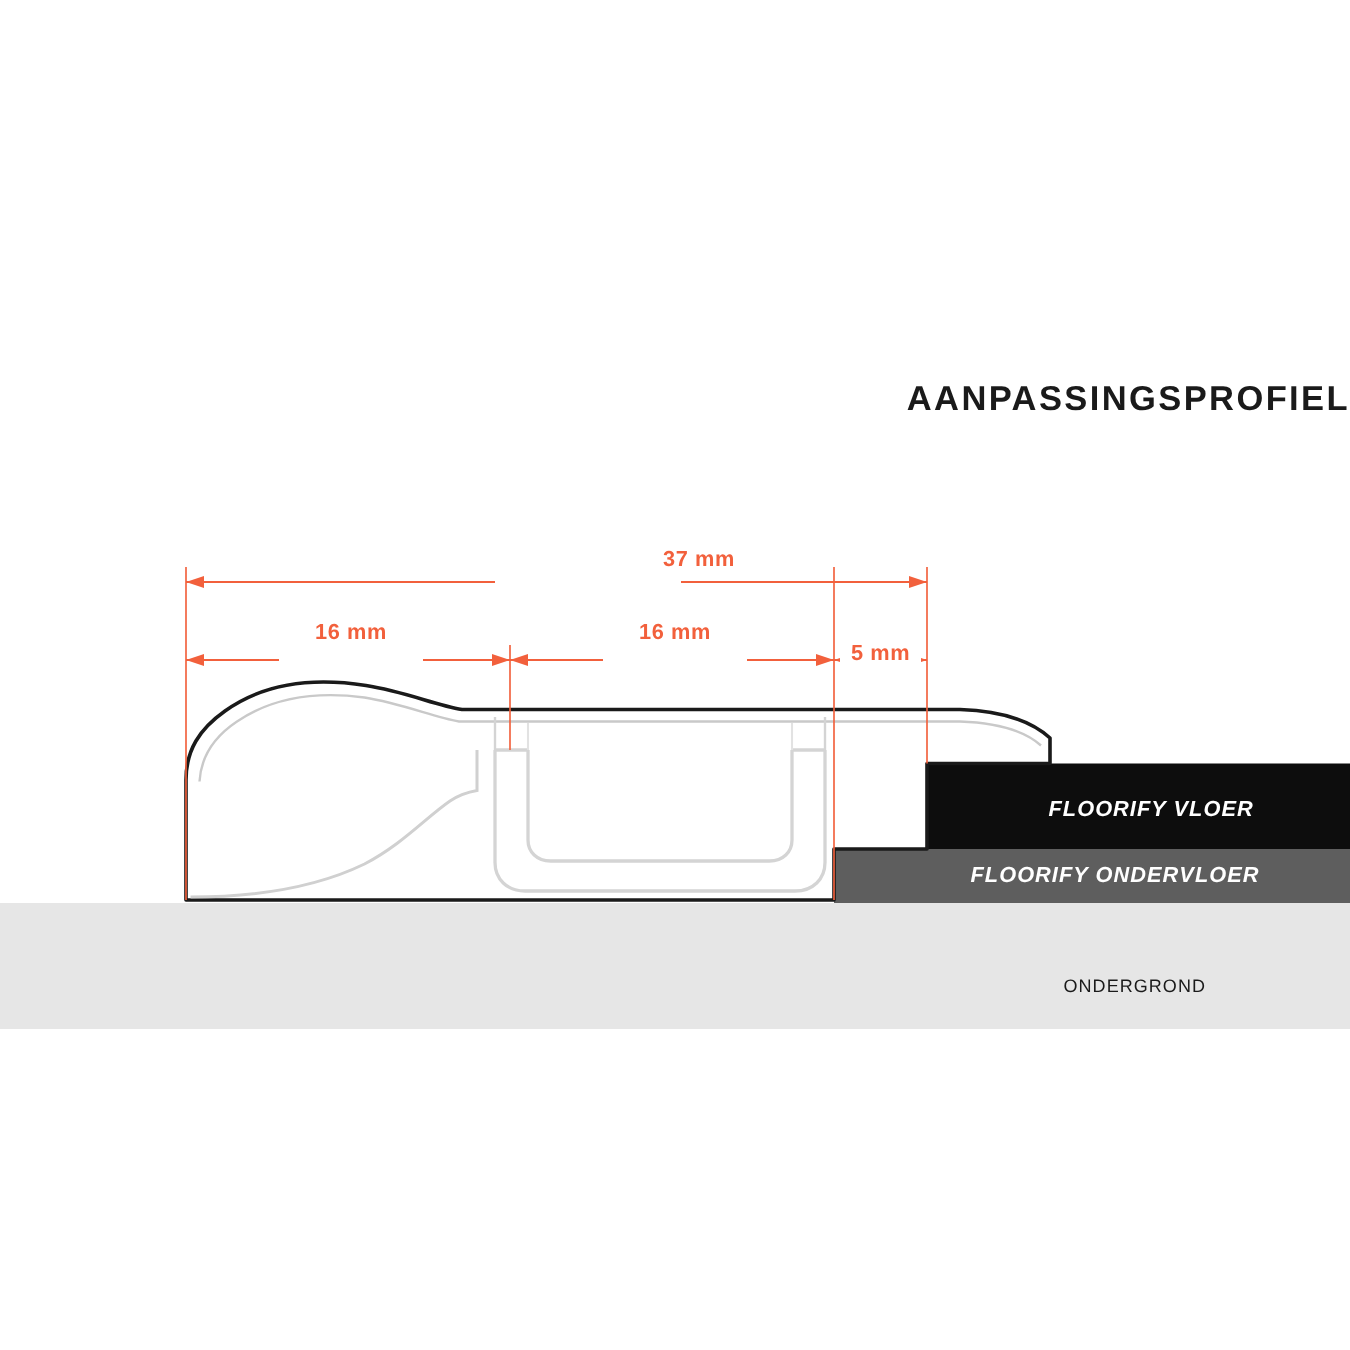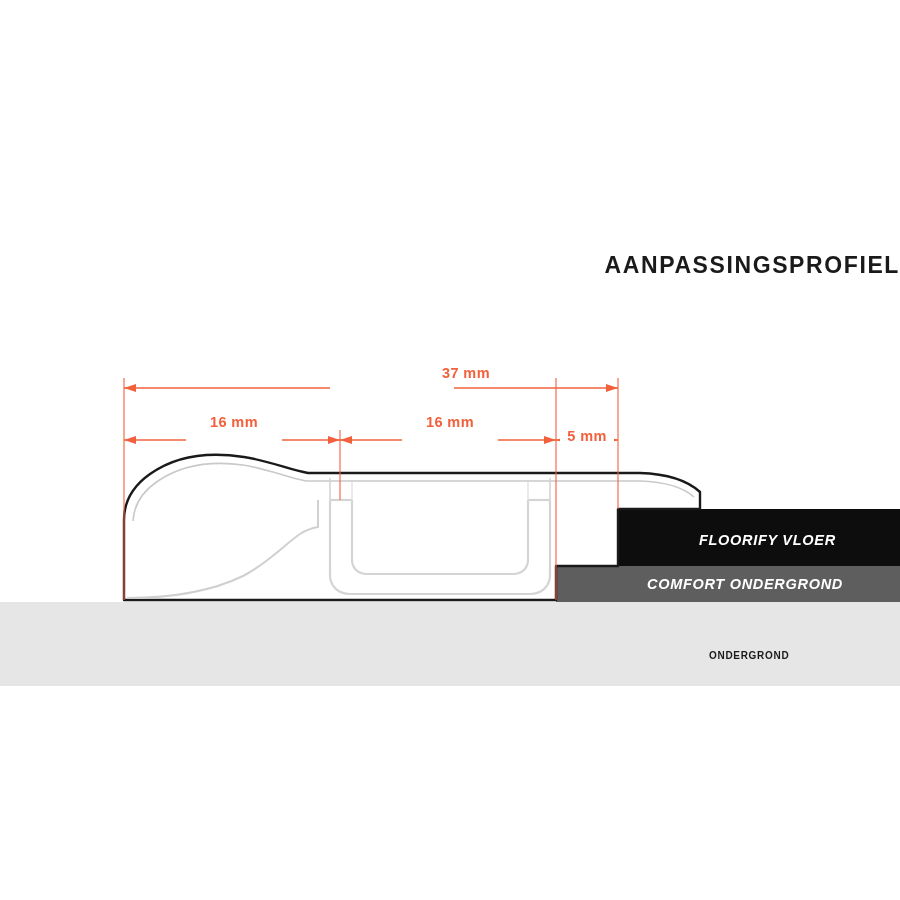--- a/index.html
+++ b/index.html
@@ -86,22 +86,22 @@
     color: #ffffff;
     font-size: 14.5px;
     font-style: italic;
     font-weight: bold;
     letter-spacing: 0.7px;
   }
   #label-subfloor {
     left: 709px;
     top: 650px;
     color: #1a1a1a;
-    font-size: 10px;
-    font-weight: bold;
+    font-size: 12px;
+    font-weight: normal;
     letter-spacing: 0.7px;
   }
   svg { display: block; }
 </style>
 </head>
 <body>
 
 <div id="stage">
 
   <div id="title">AANPASSINGSPROFIEL</div>
@@ -205,16 +205,16 @@
       <rect x="560" y="430" width="54" height="20" fill="#ffffff" stroke="none"></rect>
     </g>
   </svg>
 
   <div class="dim-label" id="dim-total">37 mm</div>
   <div class="dim-label" id="dim-left">16 mm</div>
   <div class="dim-label" id="dim-mid">16 mm</div>
   <div class="dim-label" id="dim-right">5 mm</div>
 
   <div class="layer-label" id="label-floor">FLOORIFY VLOER</div>
-  <div class="layer-label" id="label-underlay">COMFORT ONDERGROND</div>
+  <div class="layer-label" id="label-underlay">FLOORIFY ONDERVLOER</div>
   <div class="layer-label" id="label-subfloor">ONDERGROND</div>
 
 </div>
 
 </body></html>

